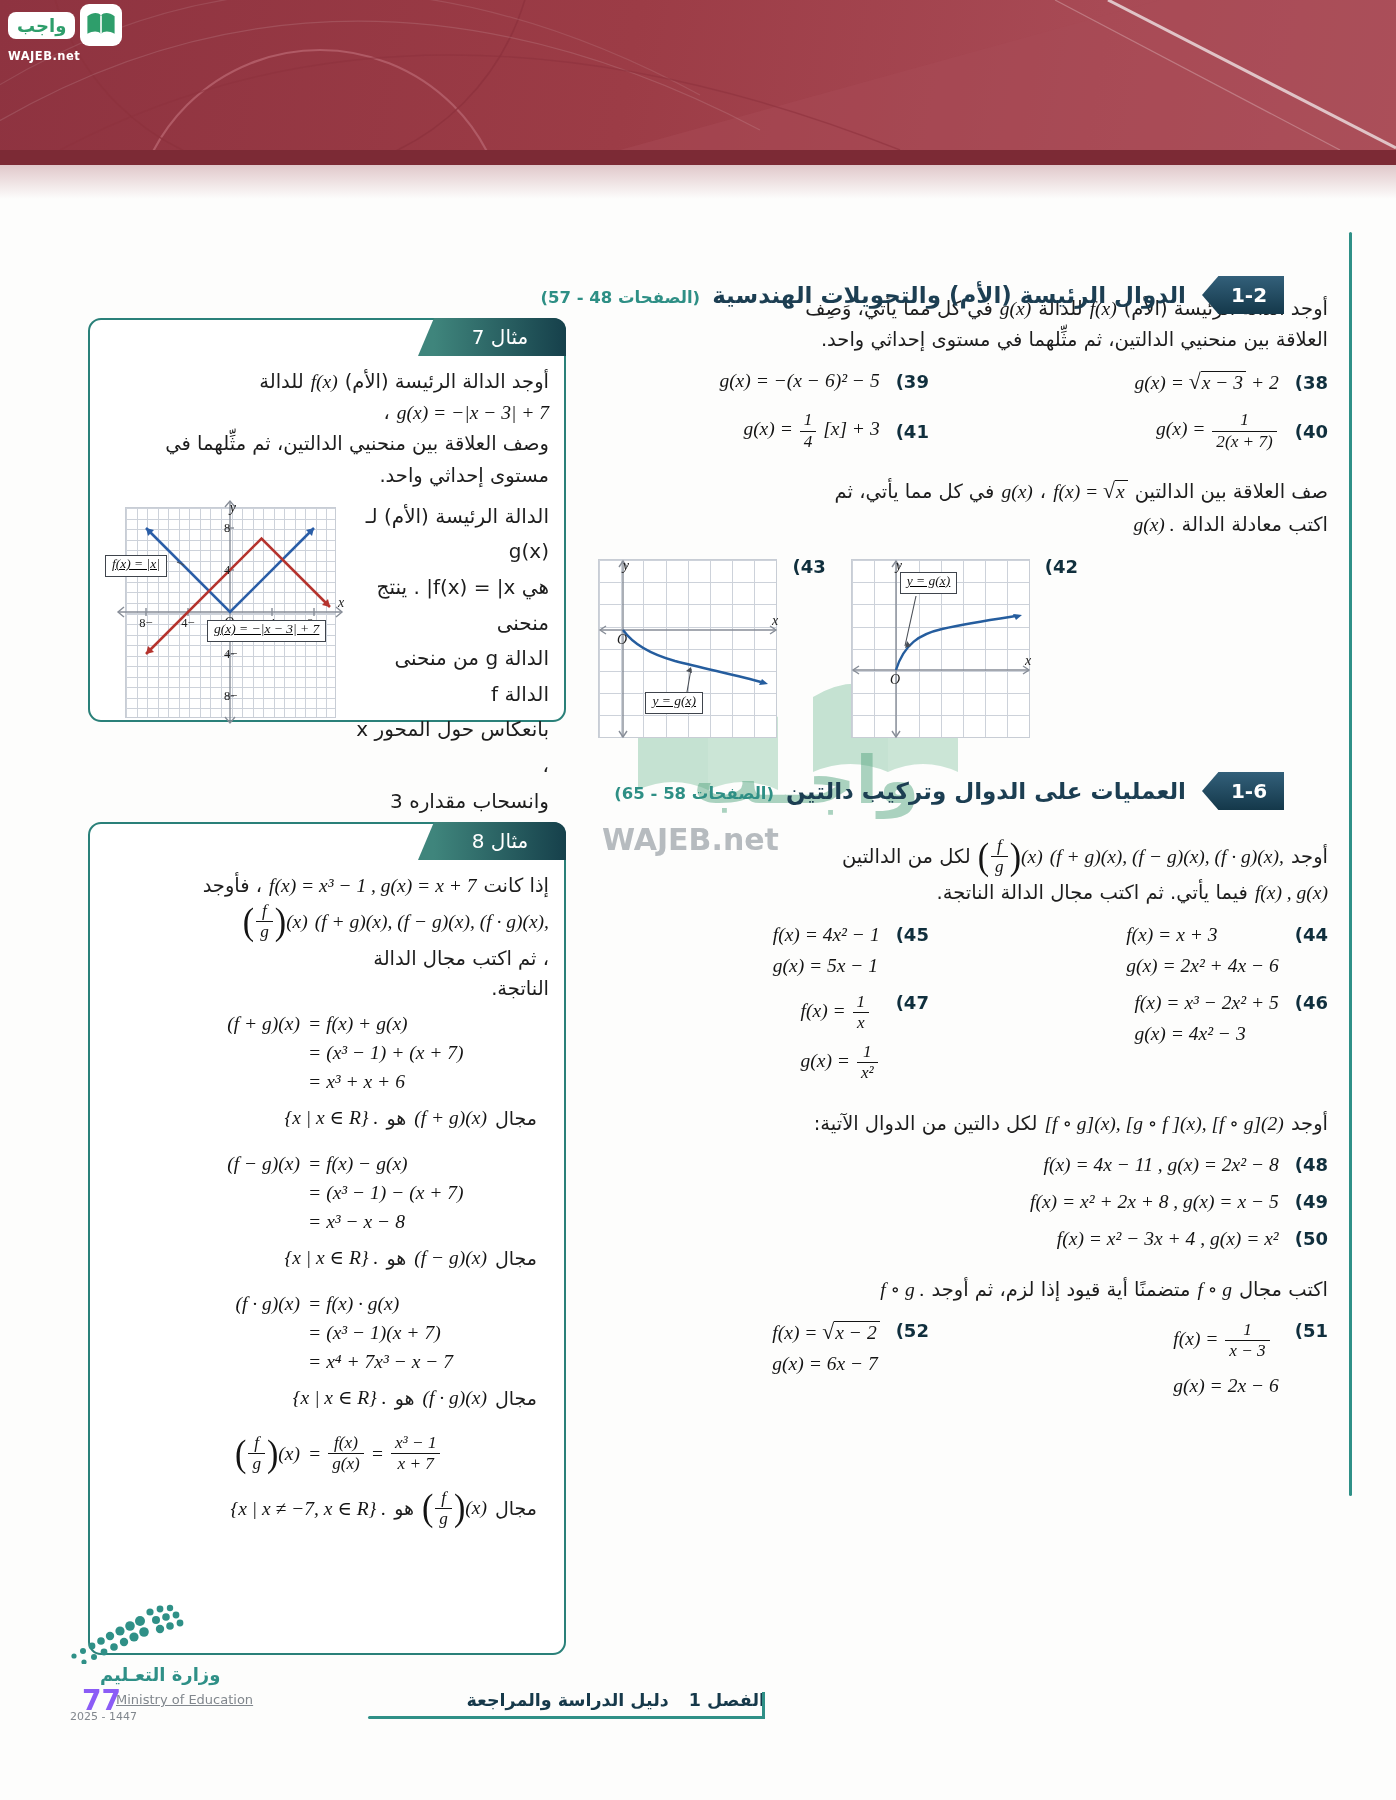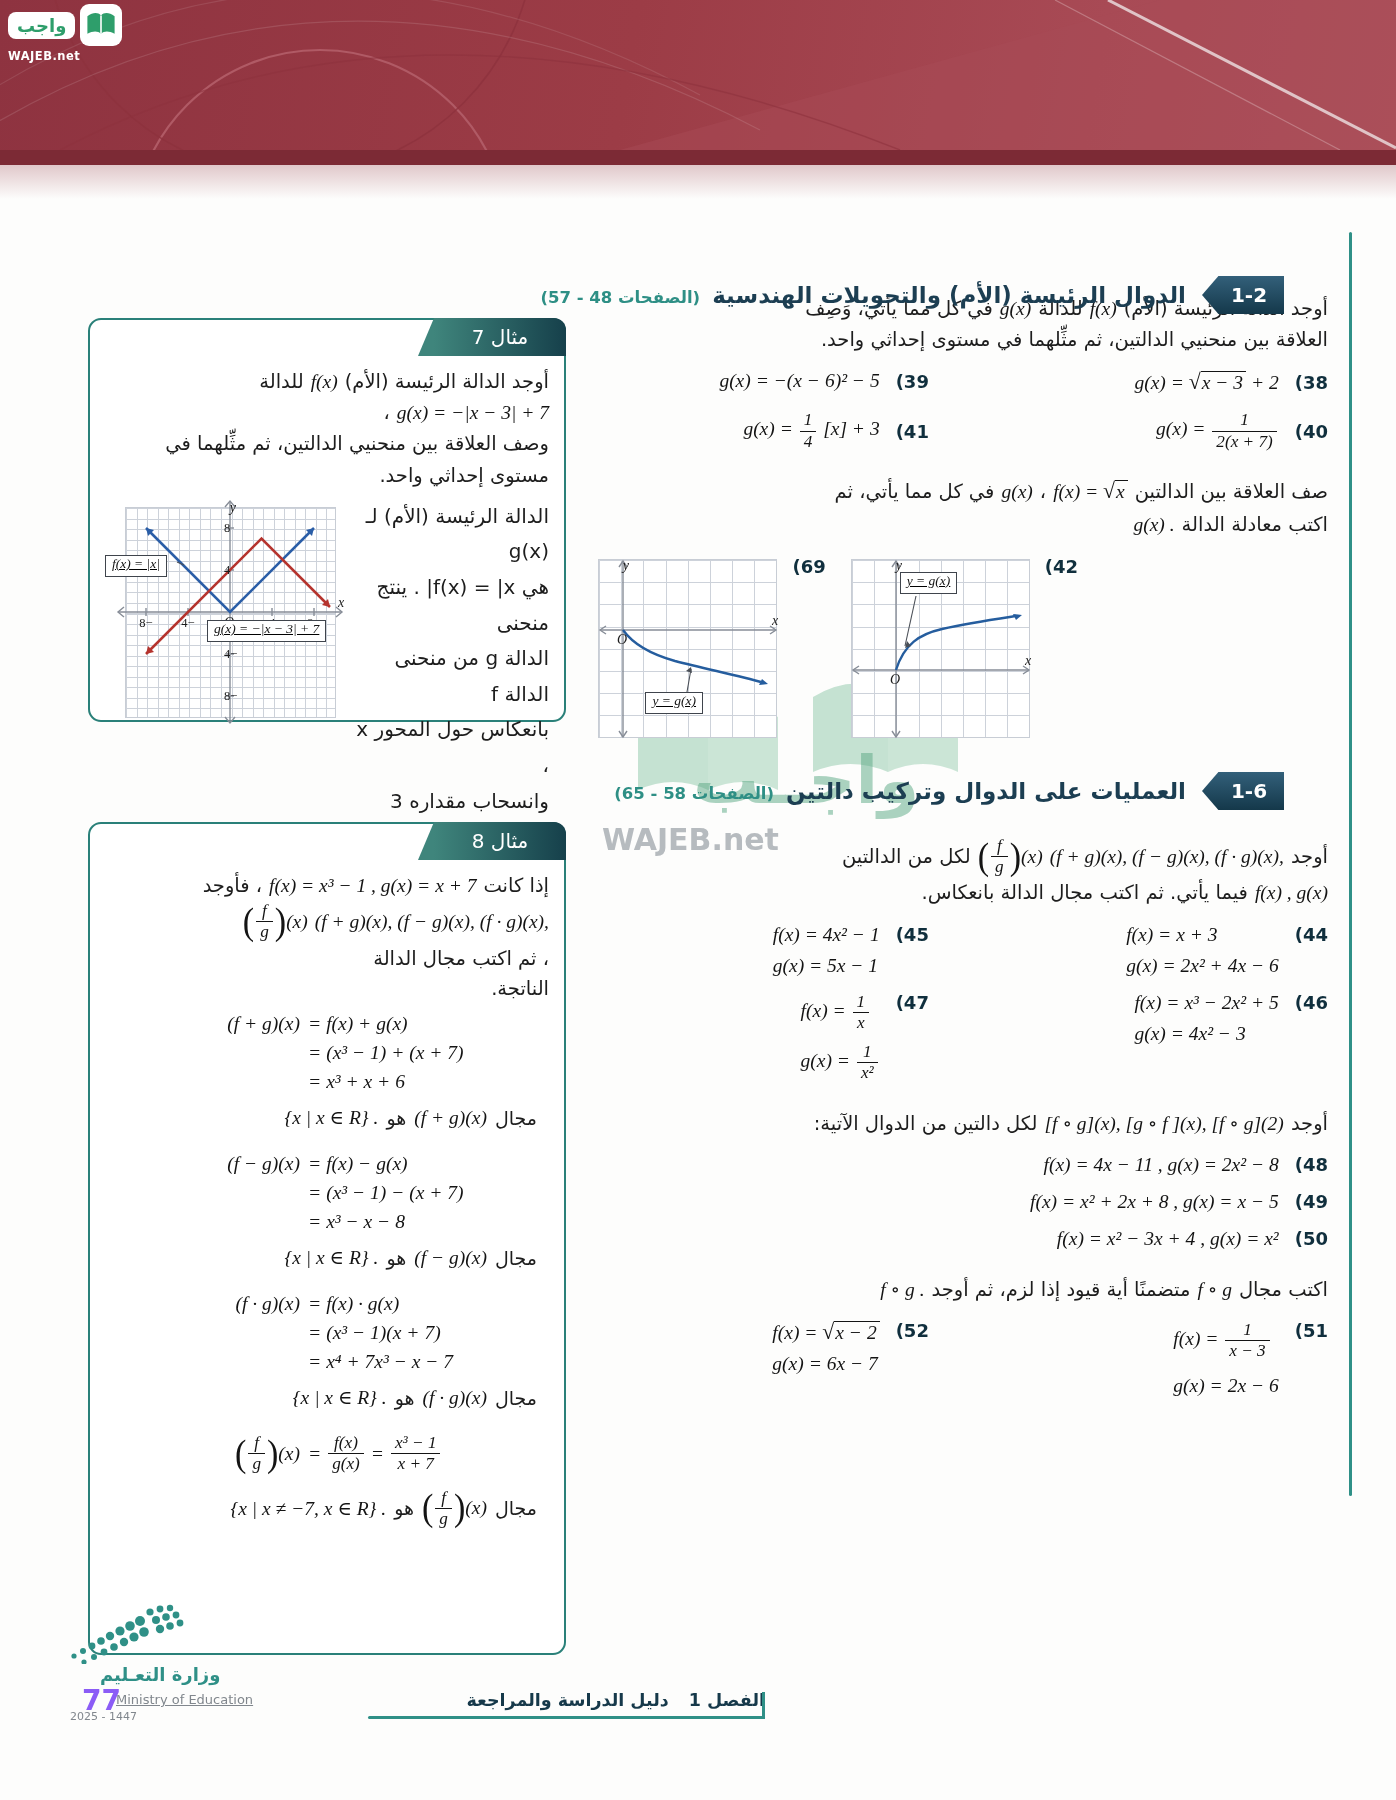--- a/index.html
+++ b/index.html
@@ -317,21 +317,21 @@
           <path d="M57,92 l6,-2 l-4,-5 z" fill="#4a4f57"></path>
           <text class="var" x="54" y="14">y</text>
           <text class="var" x="177" y="109" text-anchor="end">x</text>
           <text class="var" x="42" y="128" text-anchor="end">O</text>
         </svg>
         <div class="glabel g42l">
             <span class="math" dir="ltr">y = g(x)</span>
           </div>
       </div>
 
-      <span class="pno" dir="ltr" style="margin-right:10px">(69</span>
+      <span class="pno" dir="ltr" style="margin-right:10px">(43</span>
       <div class="sg">
         <div class="gridbg" style="left:3px;top:3px;width:179px;height:179px"></div>
         <svg width="185" height="185" viewBox="0 0 185 185">
           <line class="axis" x1="28" y1="6" x2="28" y2="180"></line>
           <line class="axis" x1="6" y1="74" x2="180" y2="74"></line>
           <path class="axis" d="M24,11 L28,5 L32,11"></path>
           <path class="axis" d="M24,175 L28,181 L32,175"></path>
           <path class="axis" d="M11,70 L5,74 L11,78"></path>
           <path class="axis" d="M175,70 L181,74 L175,78"></path>
           <path d="M28,74 C38,88 55,98 80,105 C112,113 148,121 166,126" fill="none" stroke="#255d9e" stroke-width="2.4"></path>
@@ -528,21 +528,21 @@
             <span class="fnum">f</span>
             <span class="fden">g</span>
           </span>
           <span class="bigp">)</span>
           <span>(x)</span>
         </span>
       <span>لكل من الدالتين</span>
     </div>
     <div class="mixed">
       <span class="math" dir="ltr">f(x) , g(x)</span>
-      <span>فيما يأتي. ثم اكتب مجال الدالة بانعكاس.</span>
+      <span>فيما يأتي. ثم اكتب مجال الدالة الناتجة.</span>
     </div>
 
     <div class="probrow">
       <div class="prob2 pA">
         <span class="pno" dir="ltr">(44</span>
         <span class="eqcol">
           <span class="math" dir="ltr">f(x) = x + 3</span>
           <span class="math" dir="ltr">g(x) = 2x² + 4x − 6</span>
         </span>
       </div>

